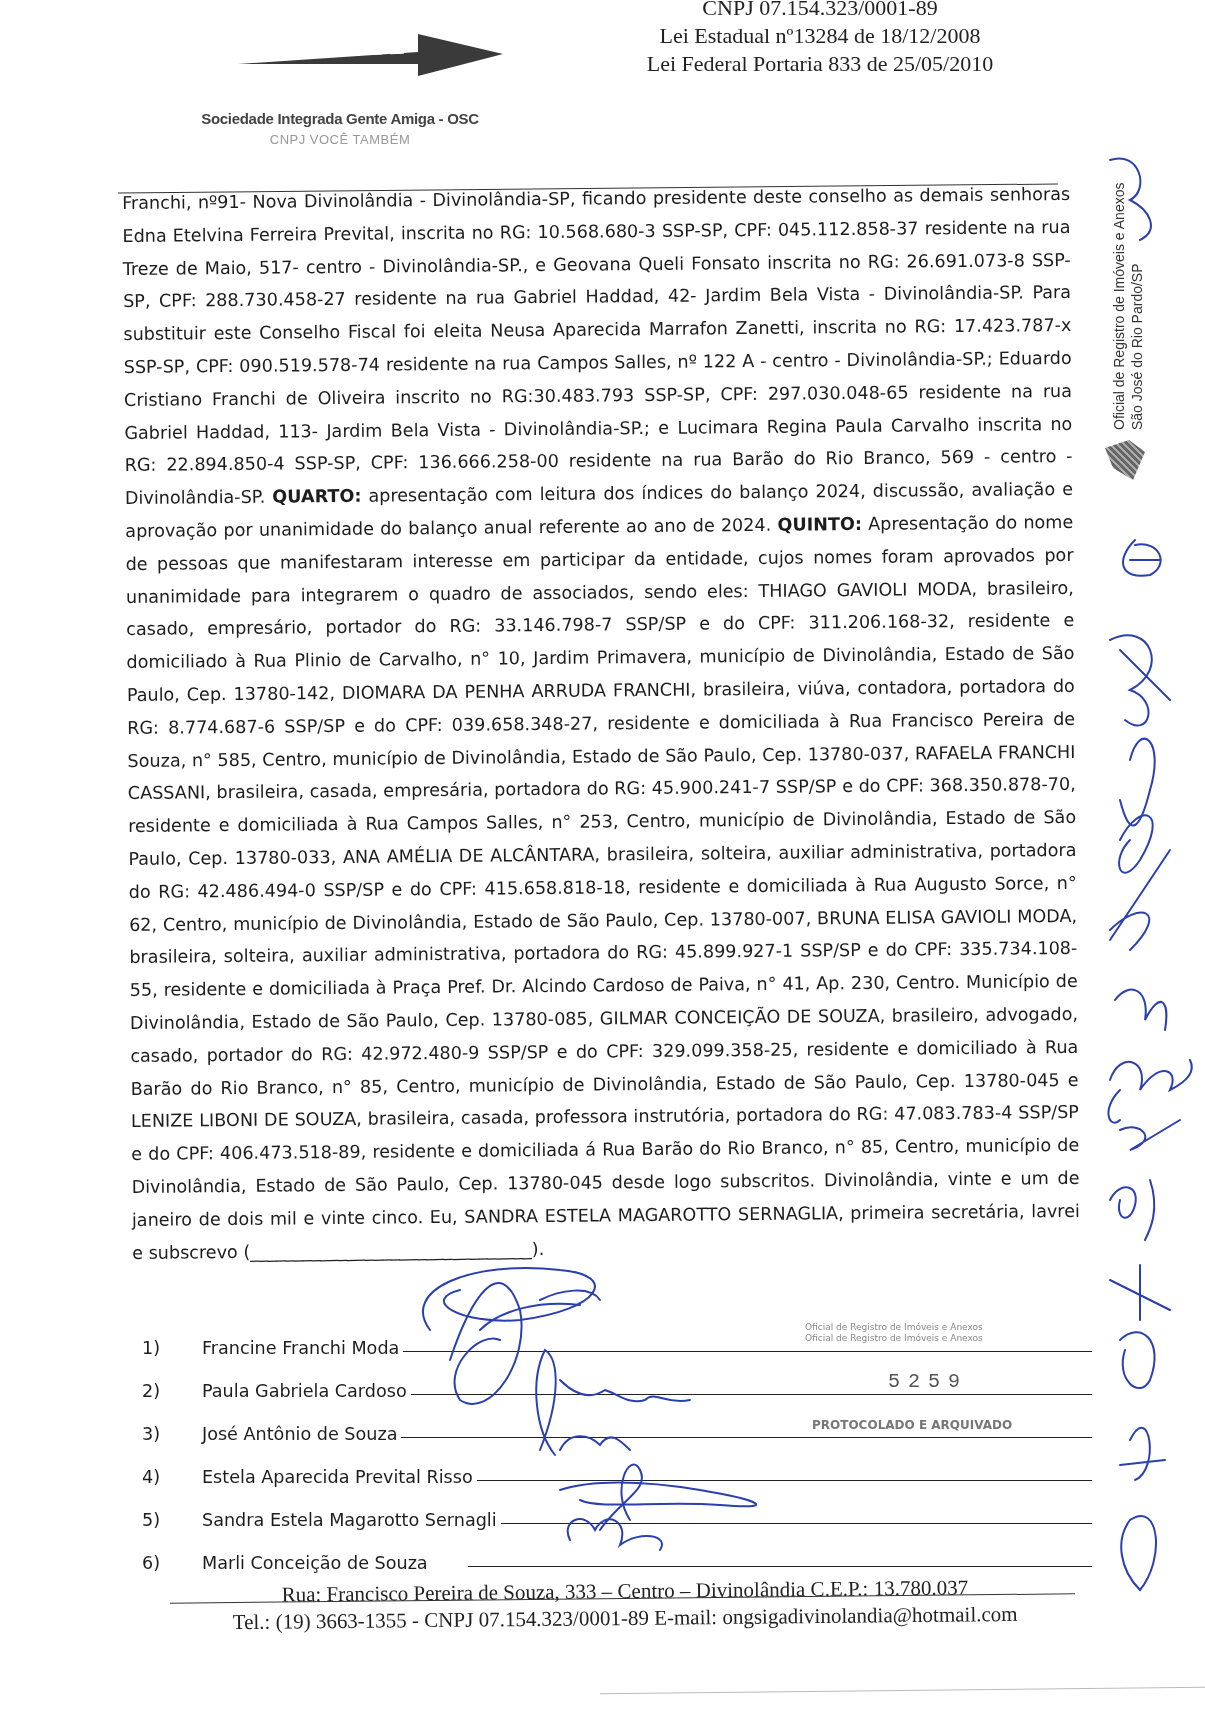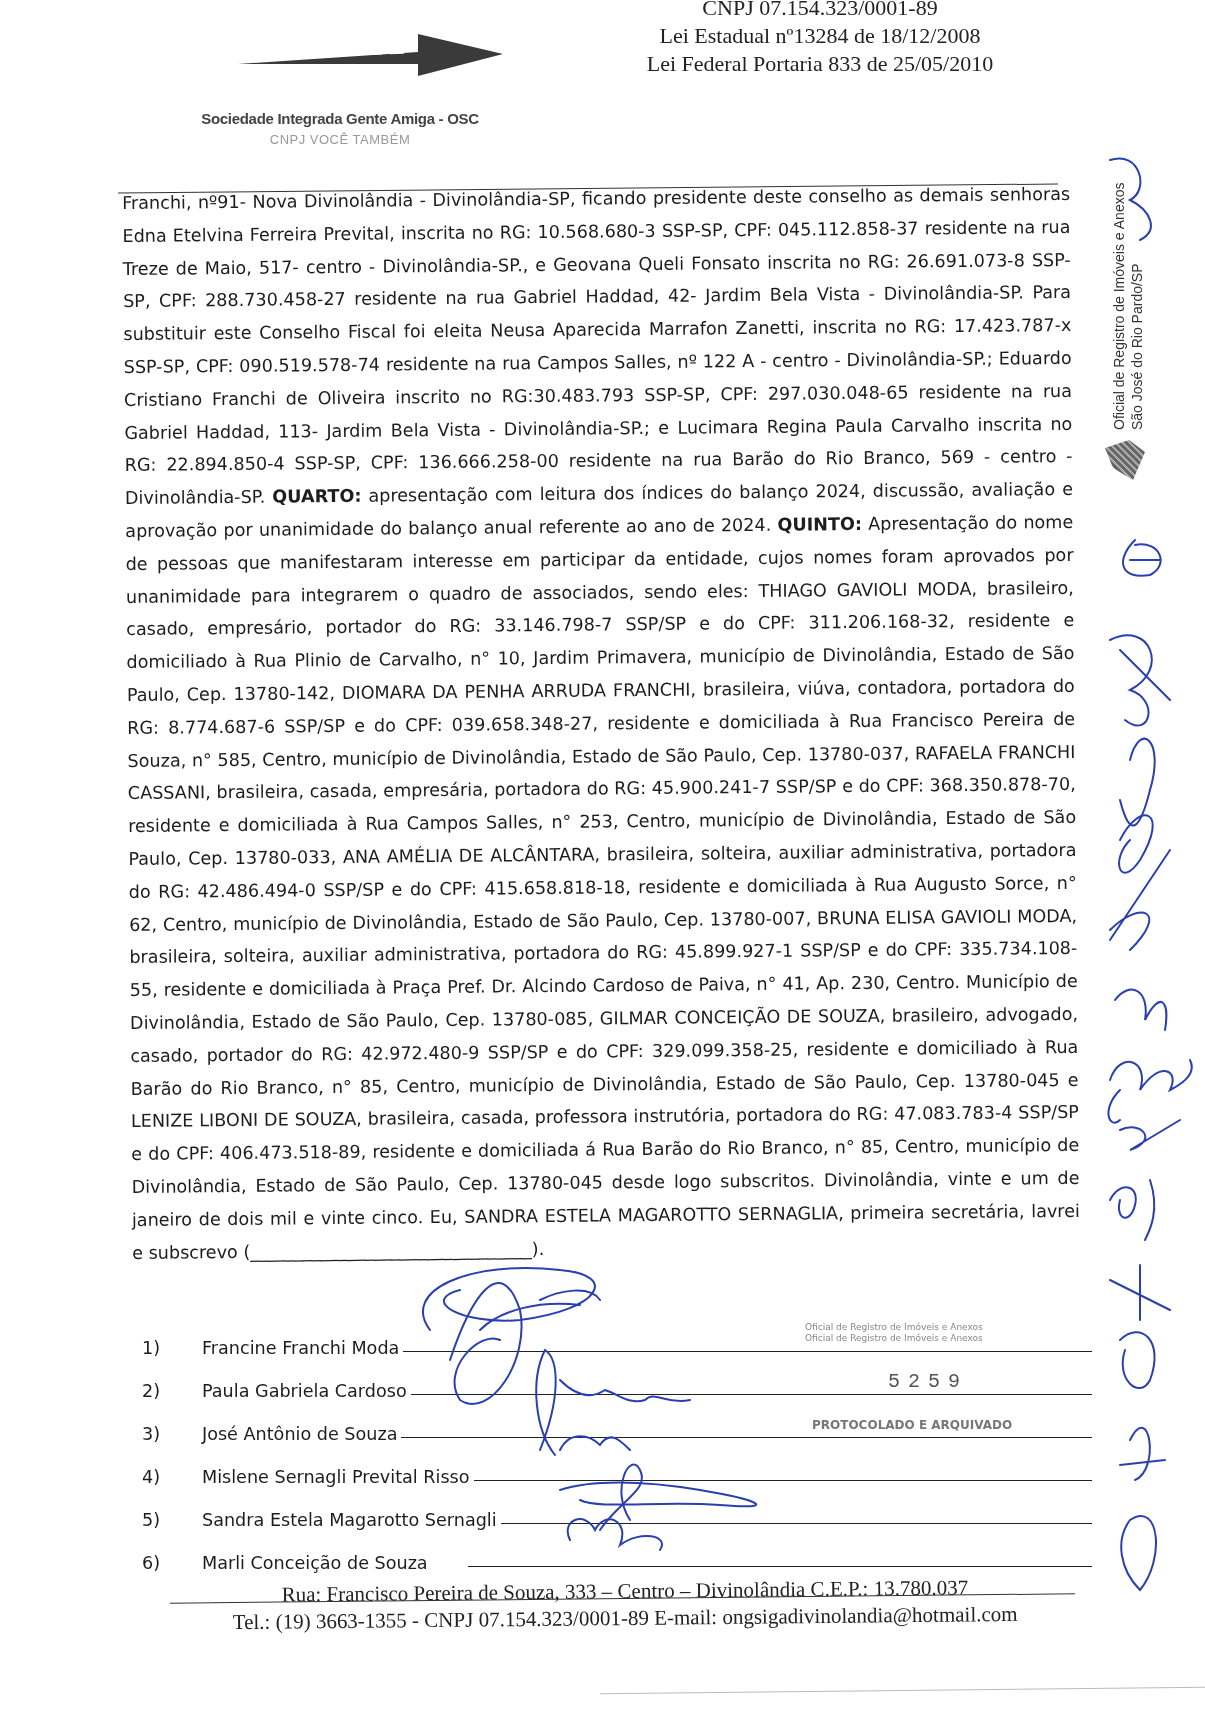--- a/index.html
+++ b/index.html
@@ -80,21 +80,21 @@
       <span class="sig-name">Paula Gabriela Cardoso</span>
       <span class="sig-line"></span>
     </div>
     <div class="sig-row">
       <span class="sig-num">3)</span>
       <span class="sig-name">José Antônio de Souza</span>
       <span class="sig-line"></span>
     </div>
     <div class="sig-row">
       <span class="sig-num">4)</span>
-      <span class="sig-name">Mislene Sernagli Prevital Risso</span>
+      <span class="sig-name">Estela Aparecida Prevital Risso</span>
       <span class="sig-line"></span>
     </div>
     <div class="sig-row">
       <span class="sig-num">5)</span>
       <span class="sig-name">Sandra Estela Magarotto Sernagli</span>
       <span class="sig-line"></span>
     </div>
     <div class="sig-row">
       <span class="sig-num">6)</span>
       <span class="sig-name">Marli Conceição de Souza</span>

